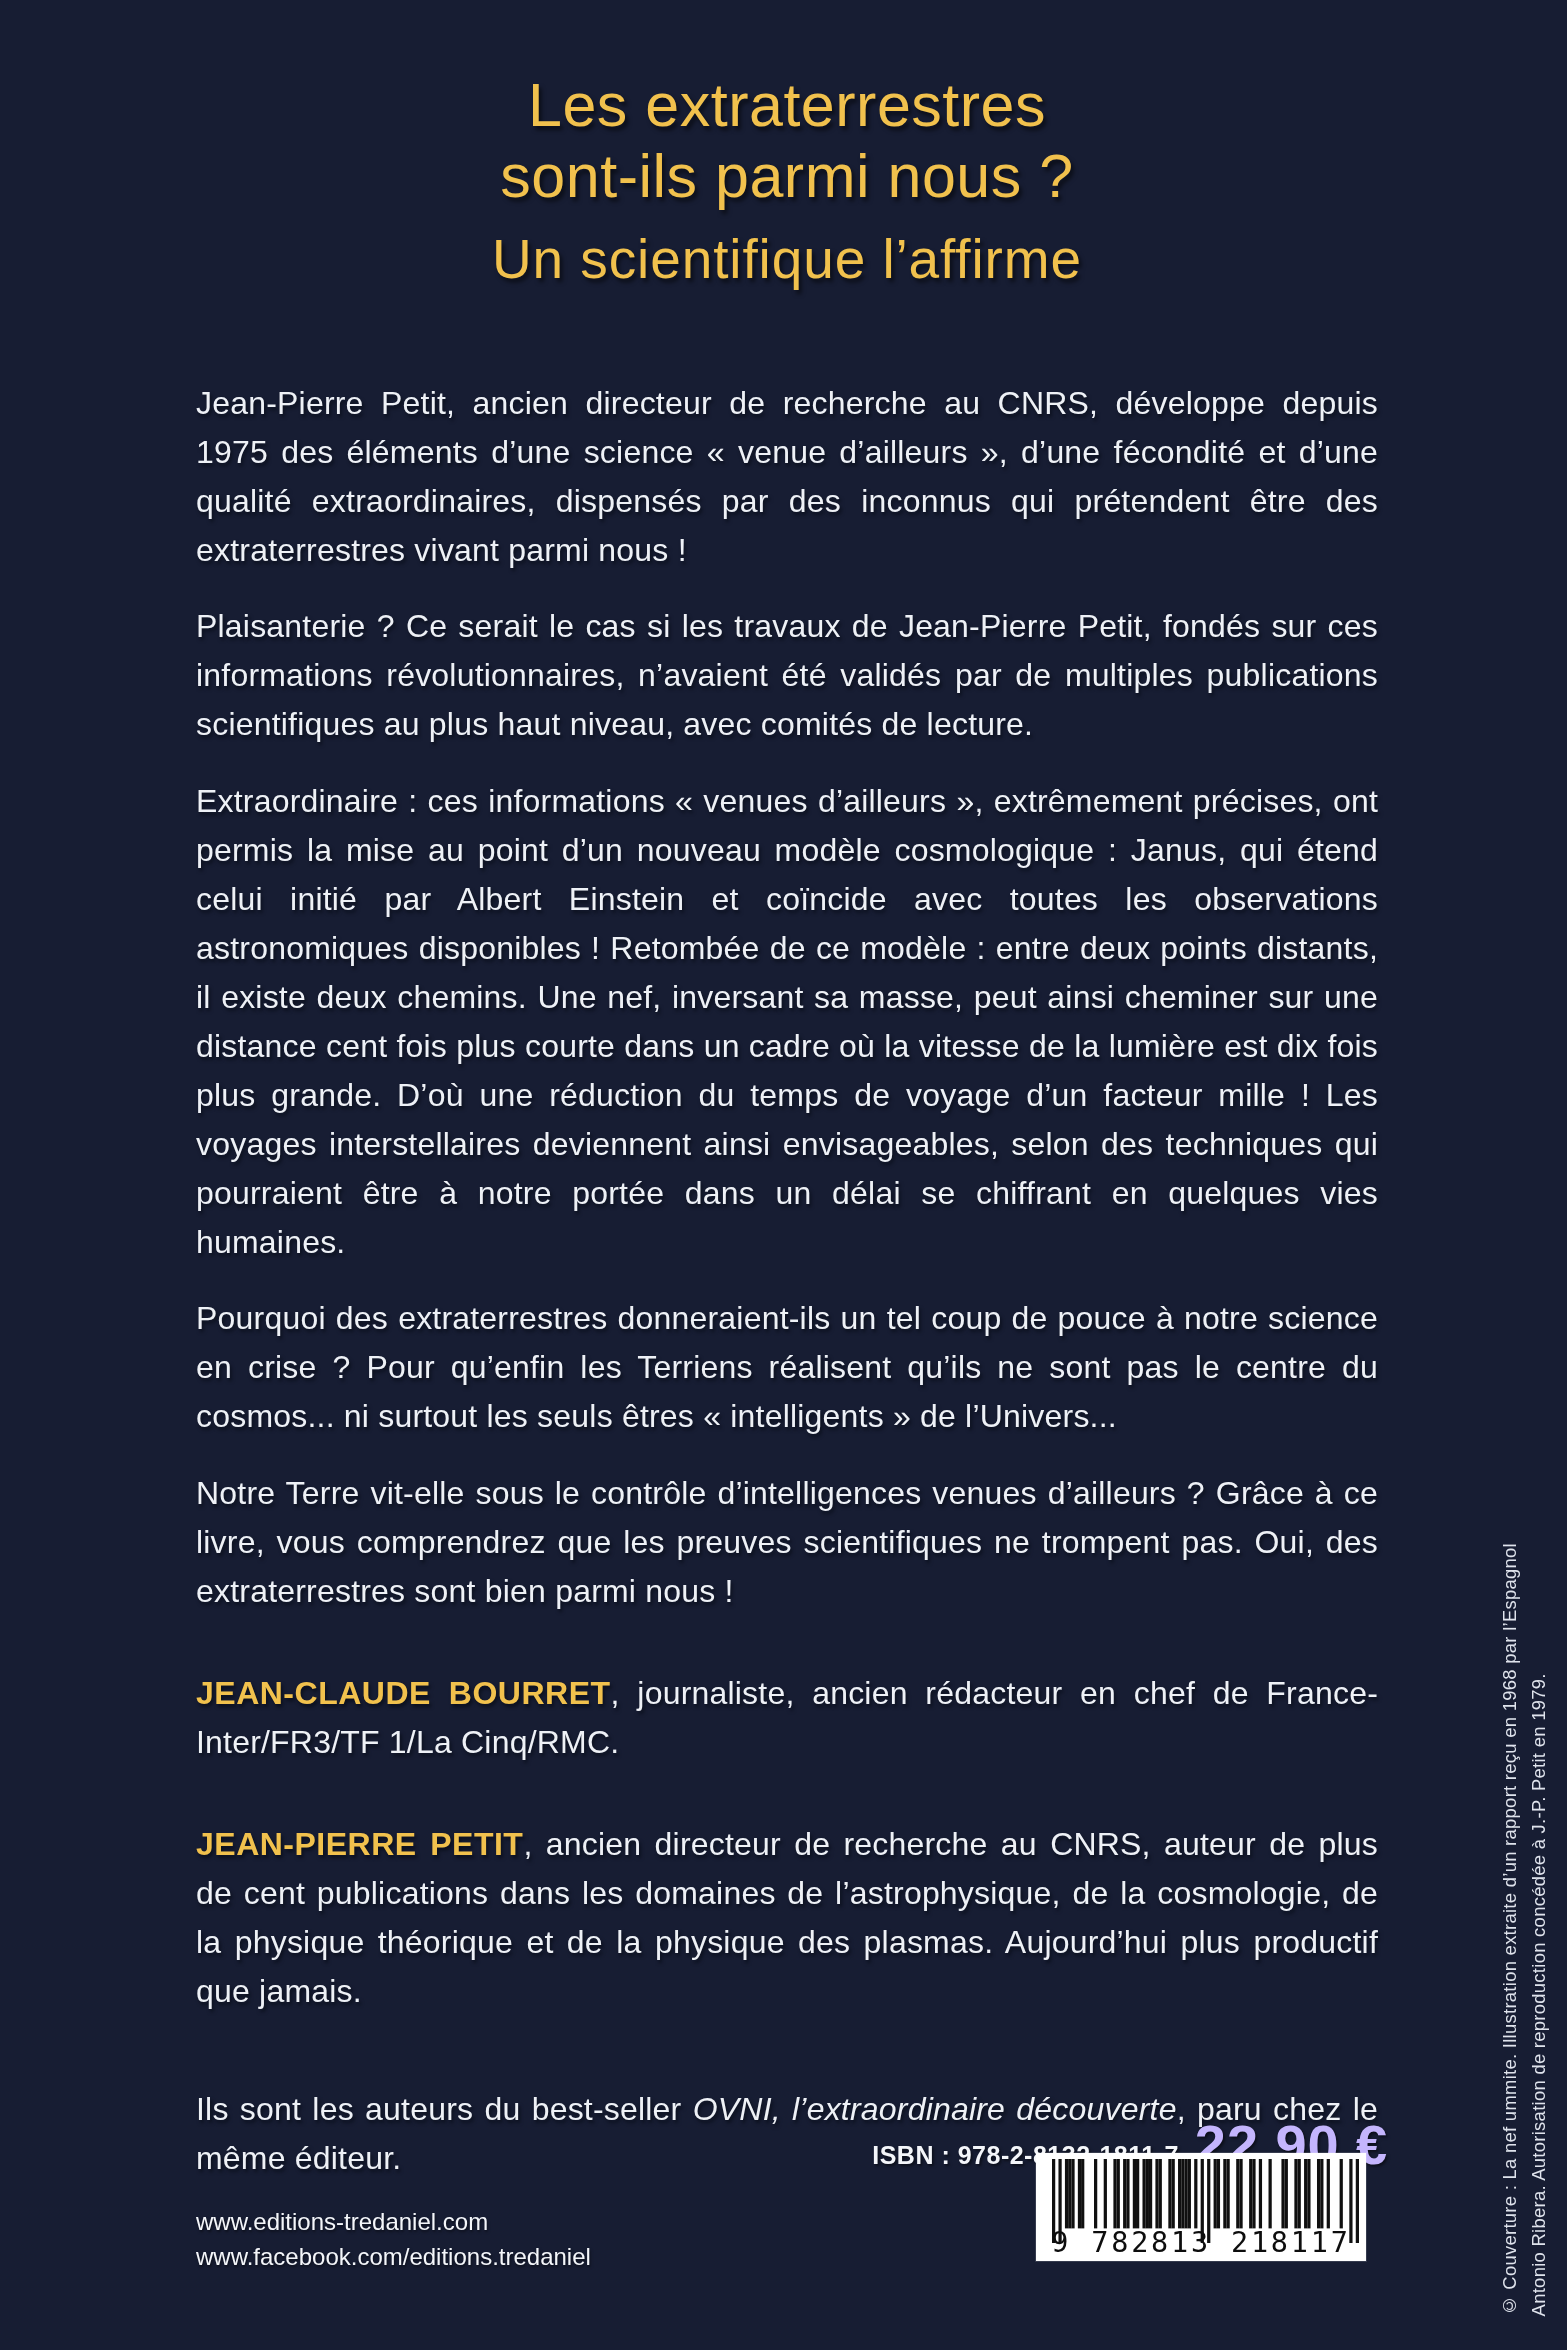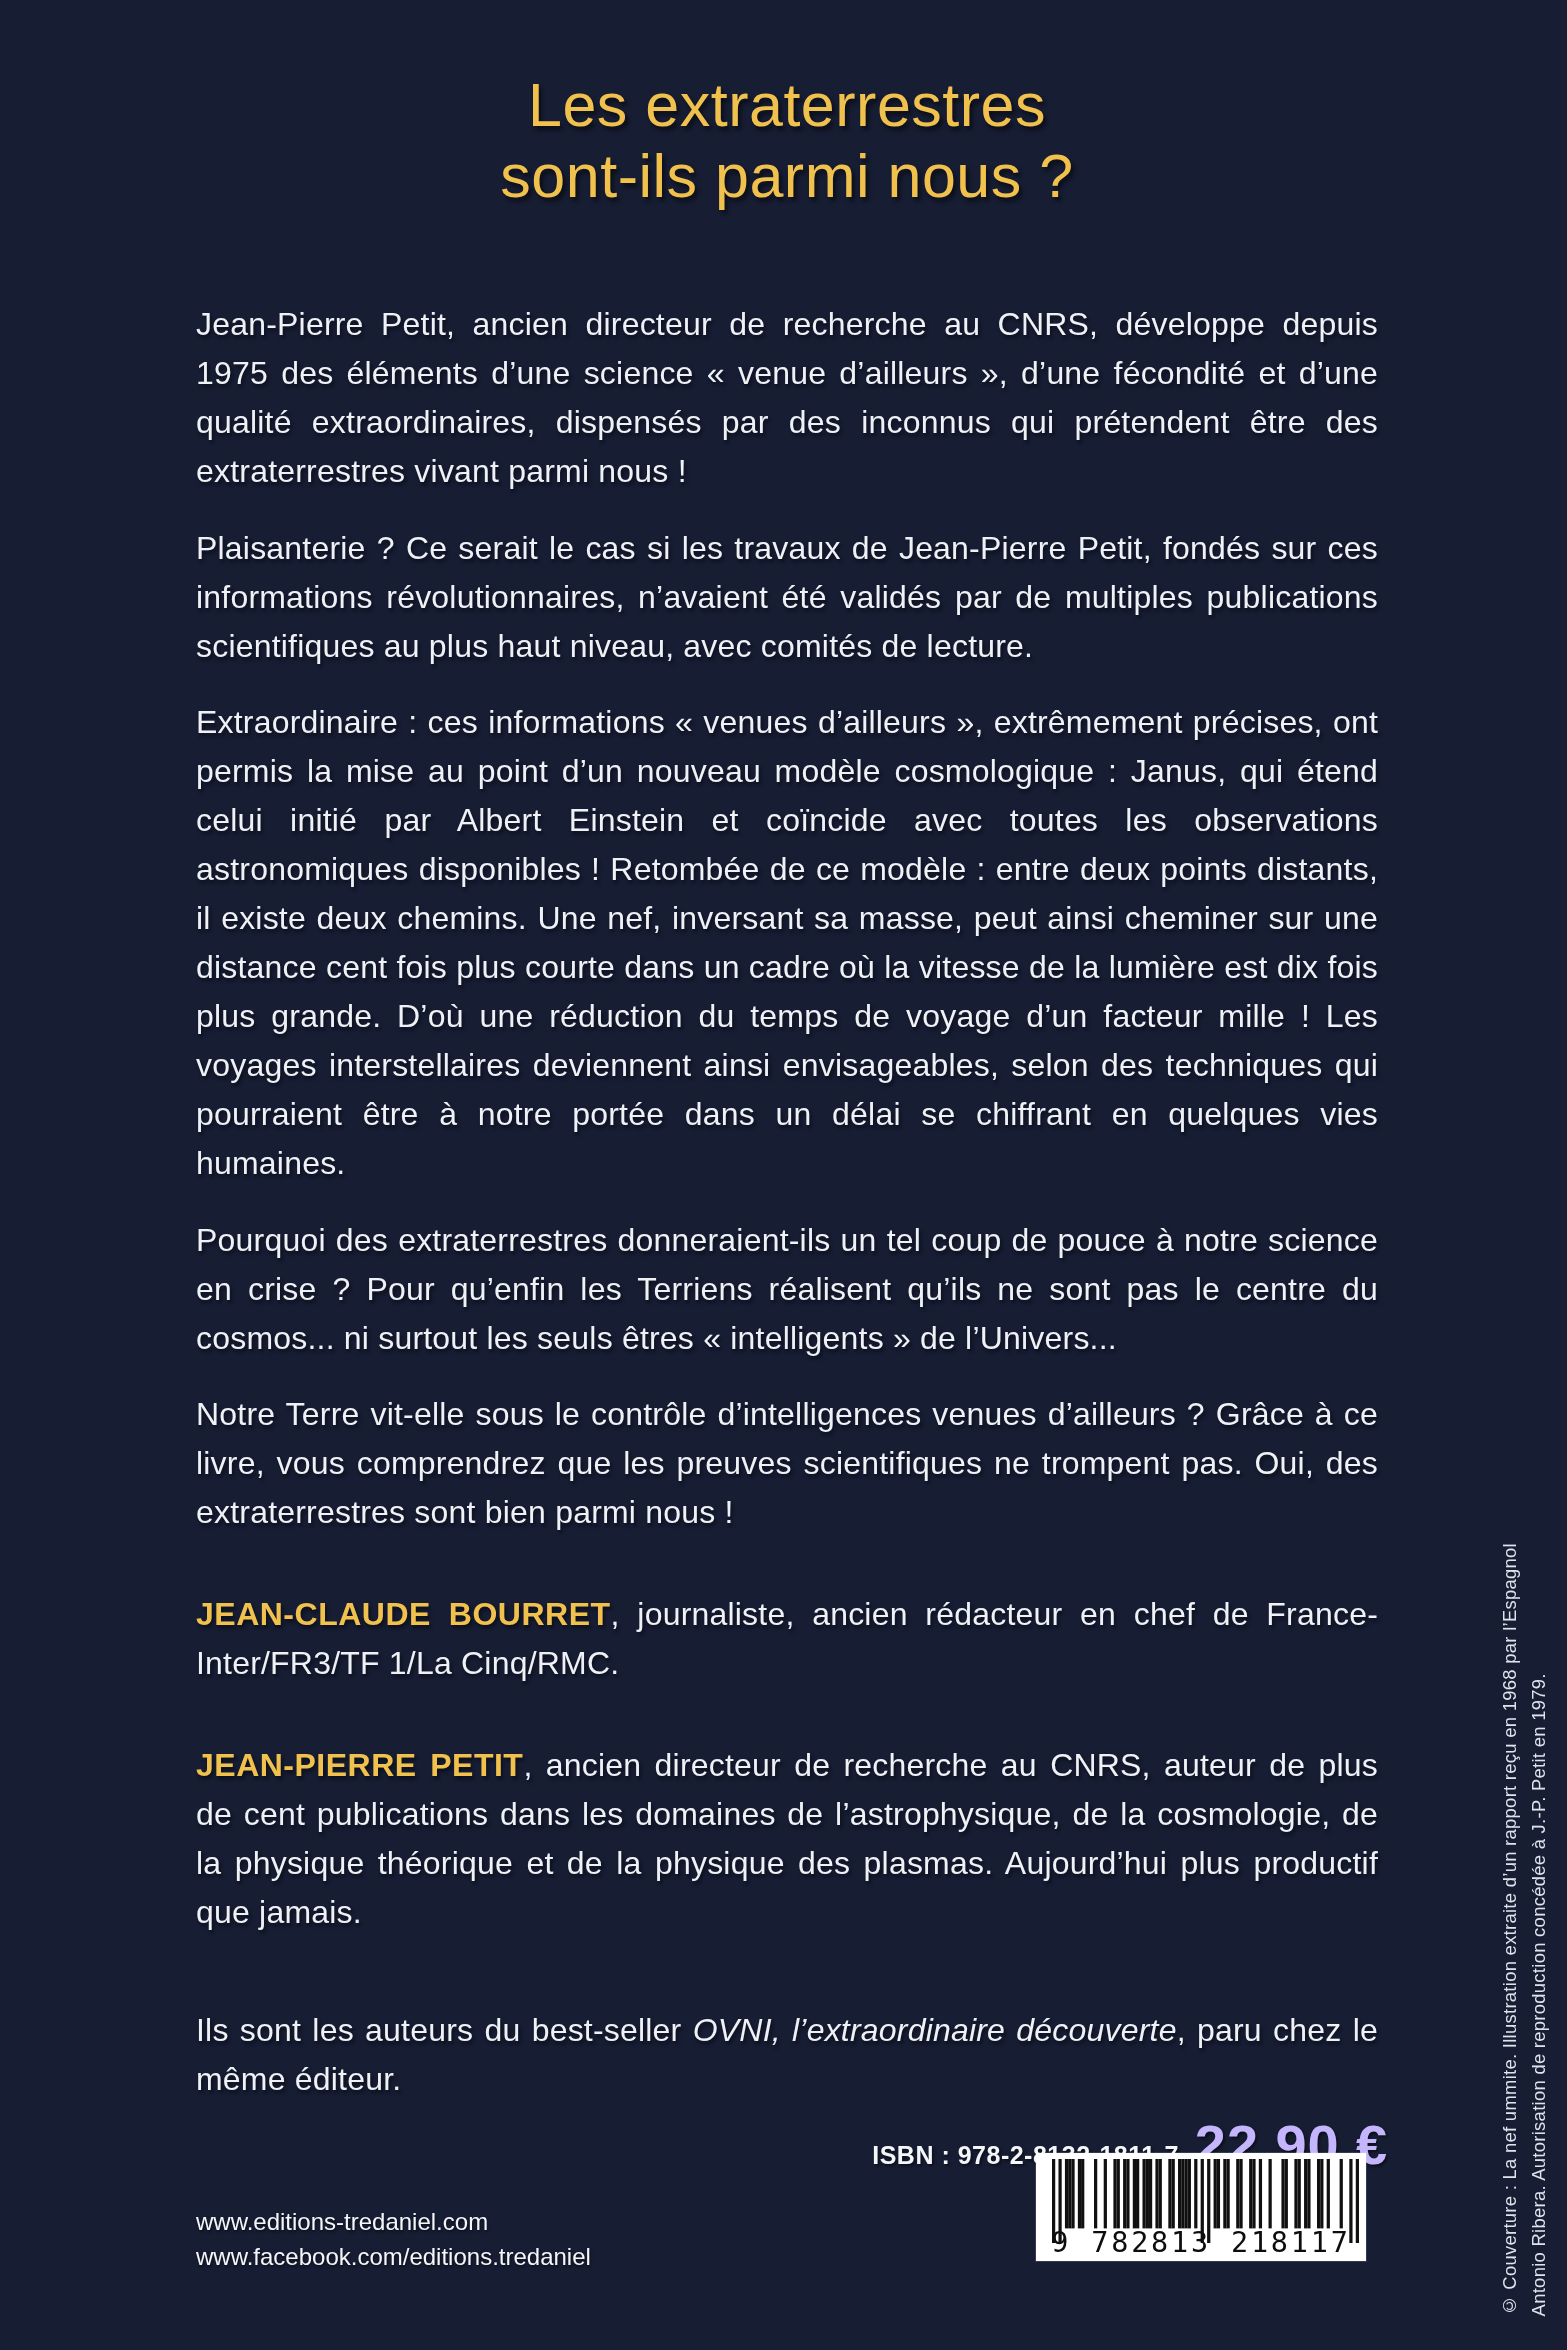--- a/index.html
+++ b/index.html
@@ -103,20 +103,21 @@
 </head>
 <body>
 
 <div class="page">
 
   <div class="content">
 
     <div class="title-block">
       <div class="title-line">Les extraterrestres</div>
       <div class="title-line">sont-ils parmi nous ?</div>
+      <div class="subtitle">Un scientifique l’affirme</div>
     </div>
 
     <div class="body-copy">
       <p class="first">Jean-Pierre Petit, ancien directeur de recherche au CNRS, développe depuis 1975 des éléments d’une science « venue d’ailleurs », d’une fécondité et d’une qualité extraordinaires, dispensés par des inconnus qui prétendent être des extraterrestres vivant parmi nous !</p>
       <p>Plaisanterie ? Ce serait le cas si les travaux de Jean-Pierre Petit, fondés sur ces informations révolutionnaires, n’avaient été validés par de multiples publications scientifiques au plus haut niveau, avec comités de lecture.</p>
       <p>Extraordinaire : ces informations « venues d’ailleurs », extrêmement précises, ont permis la mise au point d’un nouveau modèle cosmologique : Janus, qui étend celui initié par Albert Einstein et coïncide avec toutes les observations astronomiques disponibles ! Retombée de ce modèle : entre deux points distants, il existe deux chemins. Une nef, inversant sa masse, peut ainsi cheminer sur une distance cent fois plus courte dans un cadre où la vitesse de la lumière est dix fois plus grande. D’où une réduction du temps de voyage d’un facteur mille ! Les voyages interstellaires deviennent ainsi envisageables, selon des techniques qui pourraient être à notre portée dans un délai se chiffrant en quelques vies humaines.</p>
       <p>Pourquoi des extraterrestres donneraient-ils un tel coup de pouce à notre science en crise ? Pour qu’enfin les Terriens réalisent qu’ils ne sont pas le centre du cosmos... ni surtout les seuls êtres « intelligents » de l’Univers...</p>
       <p>Notre Terre vit-elle sous le contrôle d’intelligences venues d’ailleurs ? Grâce à ce livre, vous comprendrez que les preuves scientifiques ne trompent pas. Oui, des extraterrestres sont bien parmi nous !</p>
 
       <p class="author-block"><span class="author-name">JEAN-CLAUDE BOURRET</span><span>, journaliste, ancien rédacteur en chef de France-Inter/FR3/TF 1/La Cinq/RMC.</span></p>

